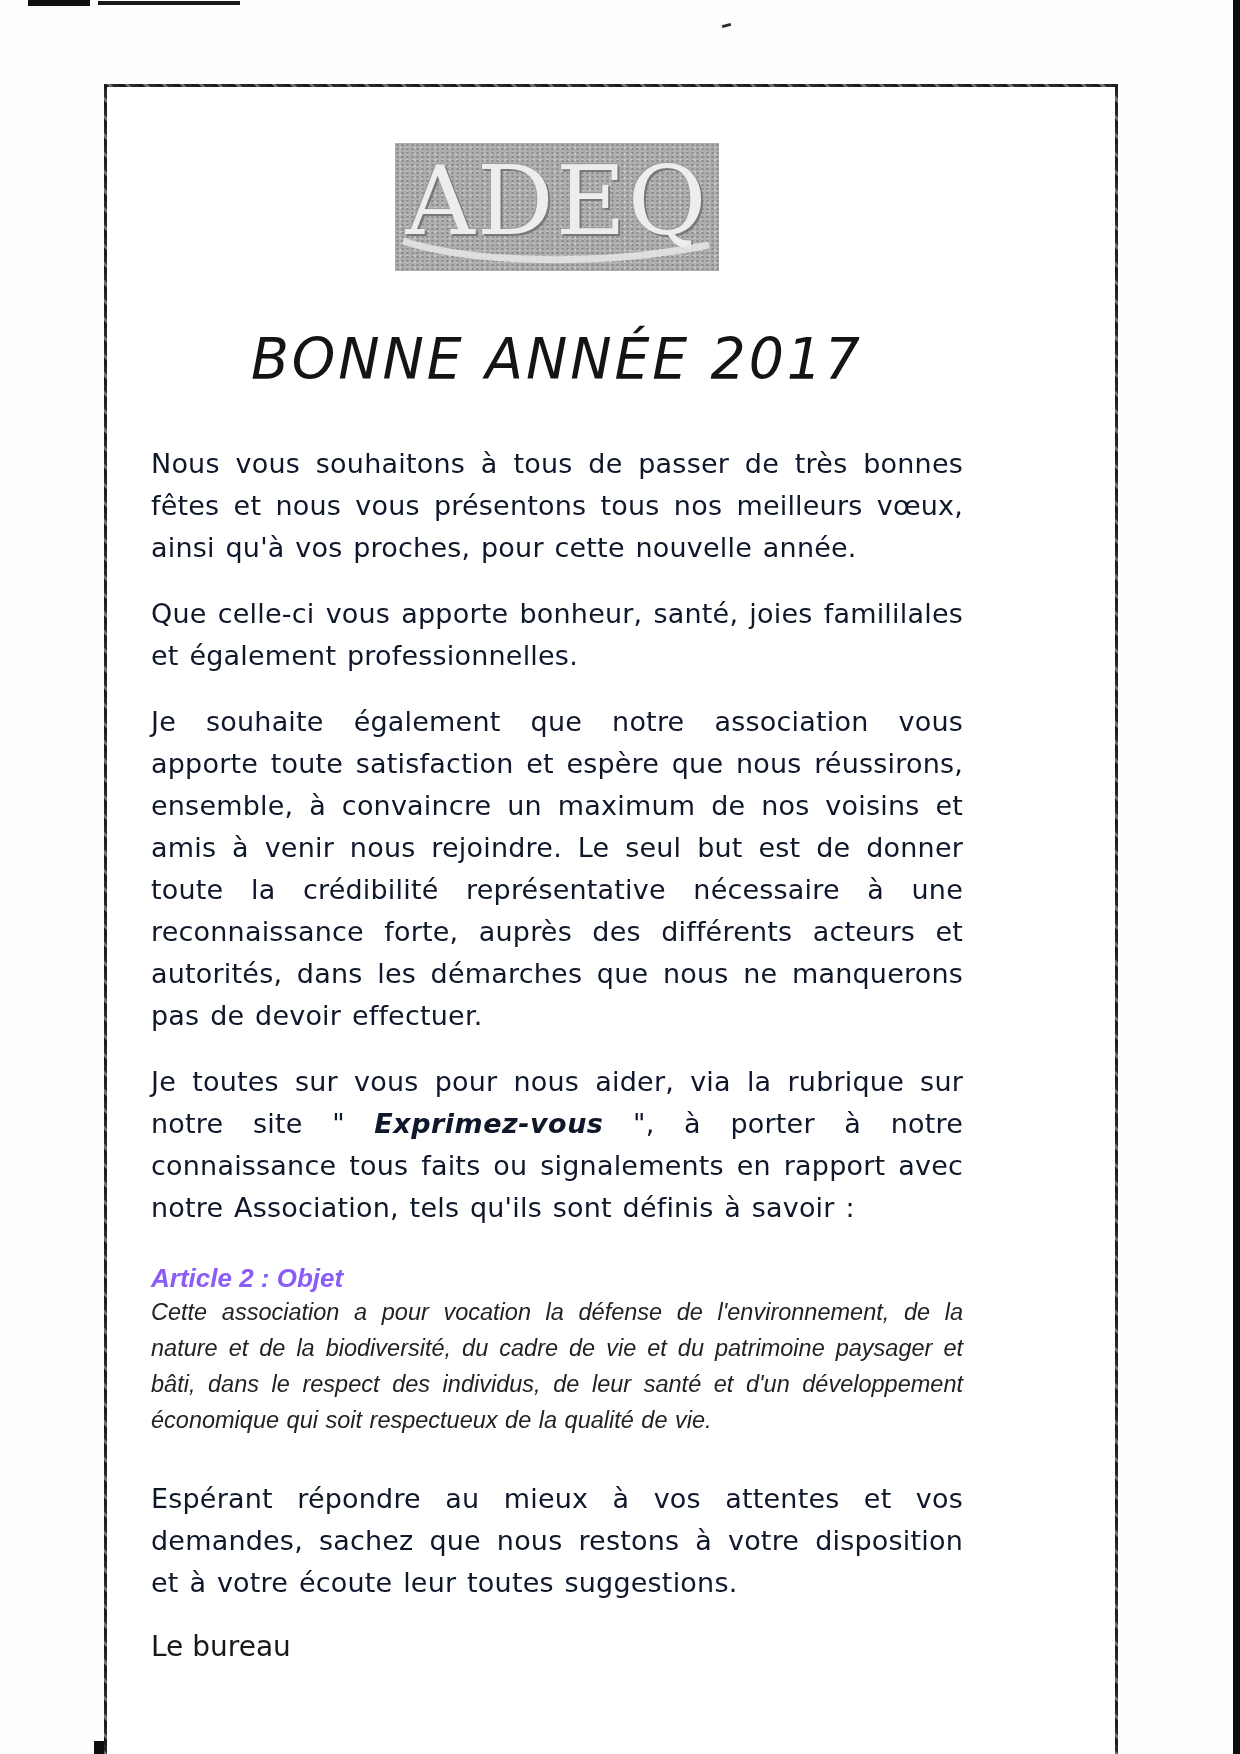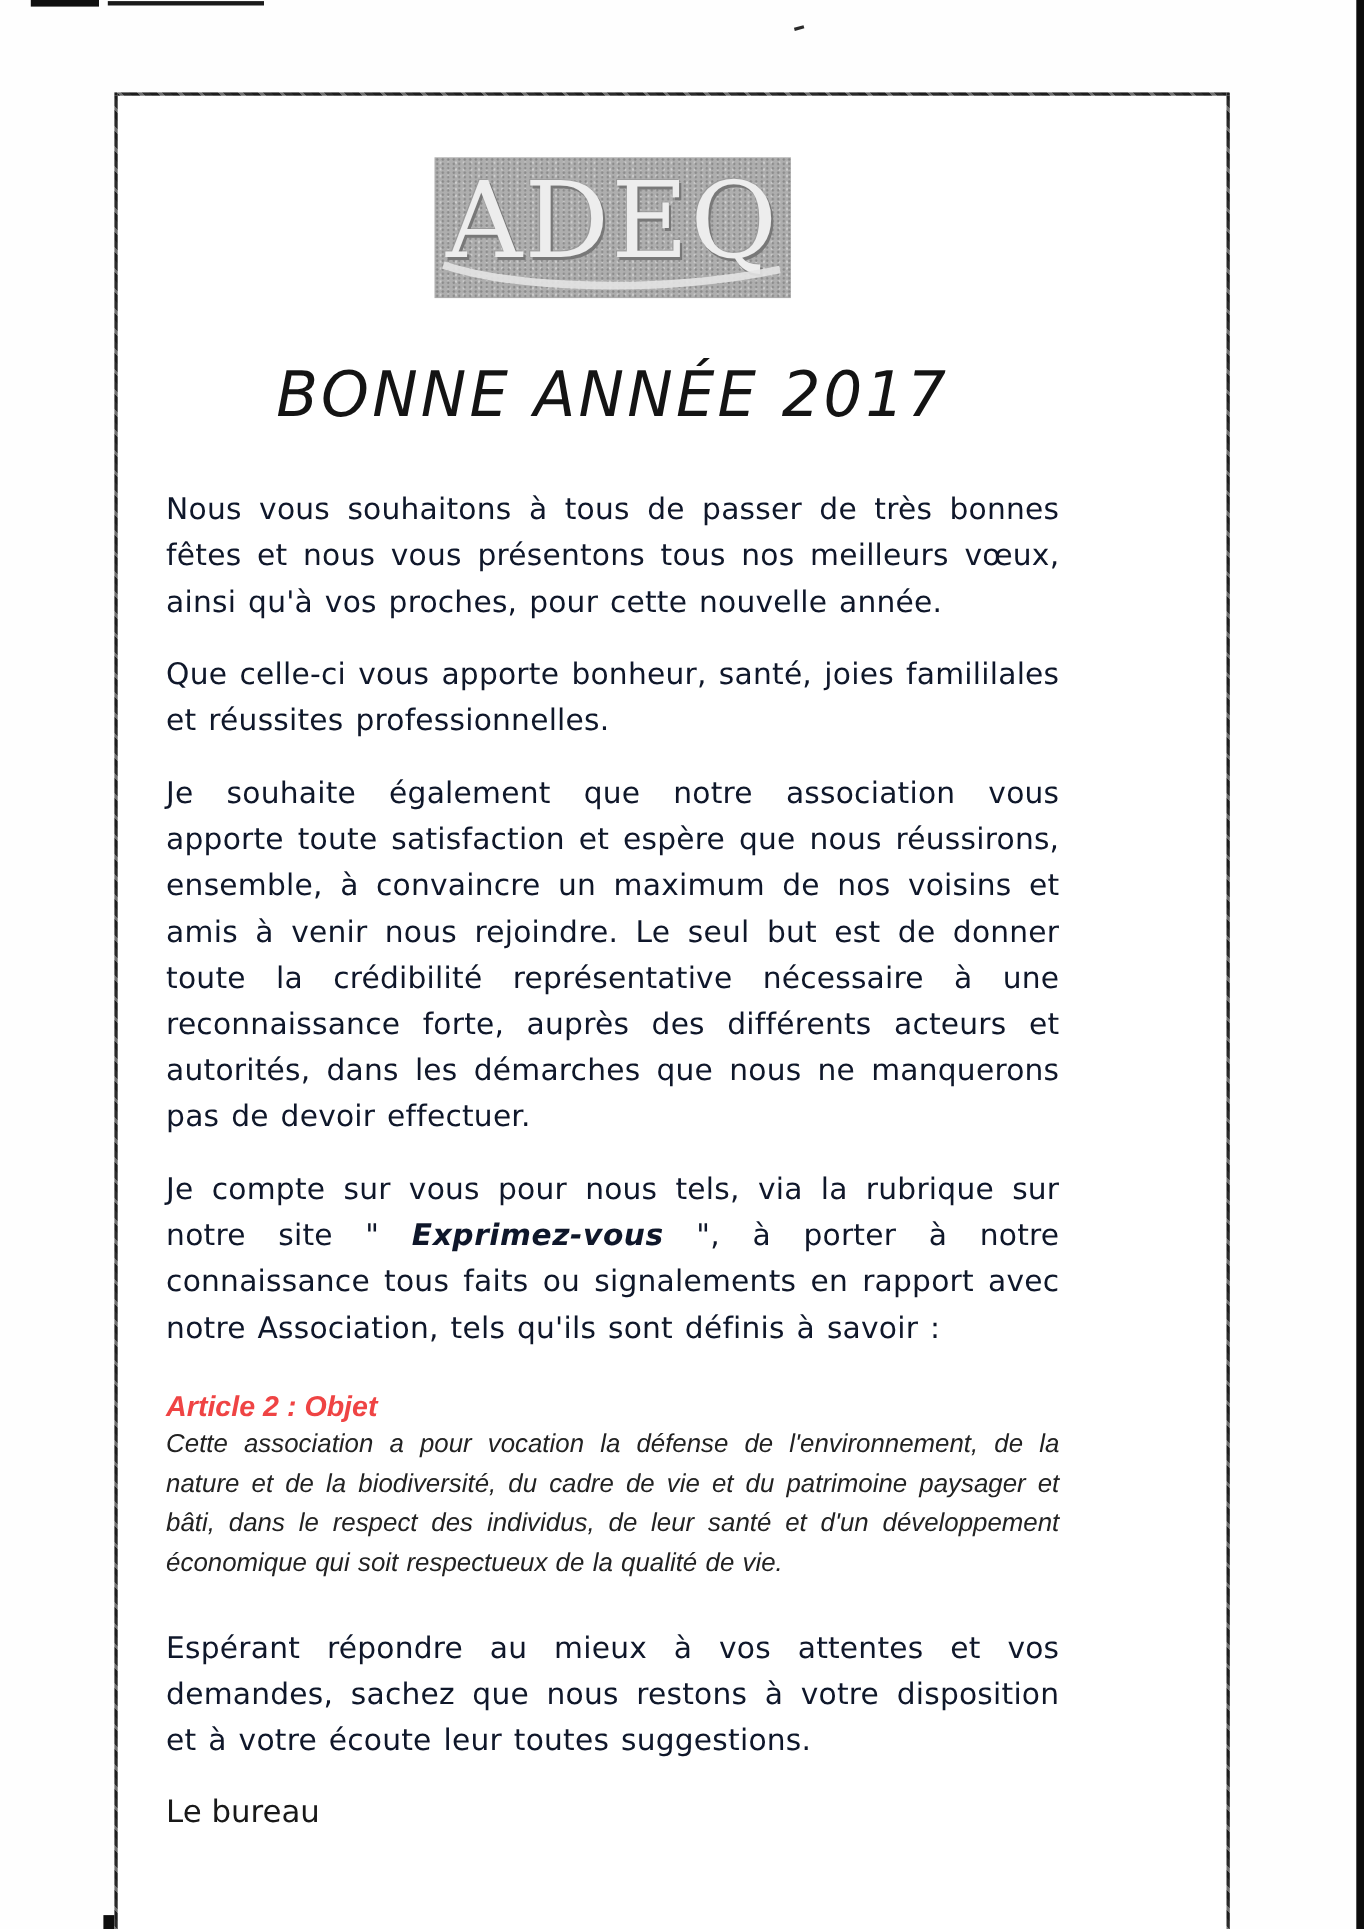--- a/index.html
+++ b/index.html
@@ -90,21 +90,21 @@
     letter-spacing:0.2px; word-spacing:2px;
   }
   .body-par.first { margin-top:0; }
   .emph { font-weight:bold; font-style:italic; letter-spacing:0.5px; }
 
   
   .article { margin-top:34px; }
   .article-heading {
     font-family:"Liberation Sans", sans-serif;
     font-weight:bold; font-style:italic;
-    font-size:26px; color:#ef4444;
+    font-size:26px; color:#8b5cf6;
   }
   .article-body {
     margin:0 0 0;
     font-family:Liberation Sans, sans-serif;
     font-style:italic;
     font-size:23.5px; line-height:36px;
     text-align:justify;
     color:#222222; word-spacing:1px;
   }
 
@@ -136,25 +136,25 @@
         <svg class="logo-swoosh" viewBox="0 0 312 36" preserveAspectRatio="none">
           <path d="M2 8 C 70 30, 200 34, 308 12" stroke="#e4e4e4" stroke-width="7" fill="none" opacity="0.9"></path>
         </svg>
       </div>
     </div>
 
     <div class="title">BONNE ANNÉE 2017</div>
 
     <p class="body-par first">Nous vous souhaitons à tous de passer de très bonnes fêtes et nous vous présentons tous nos meilleurs vœux, ainsi qu'à vos proches, pour cette nouvelle année.</p>
 
-    <p class="body-par">Que celle-ci vous apporte bonheur, santé, joies famililales et réussites professionnelles.</p>
+    <p class="body-par">Que celle-ci vous apporte bonheur, santé, joies famililales et également professionnelles.</p>
 
     <p class="body-par">Je souhaite également que notre association vous apporte toute satisfaction et espère que nous réussirons, ensemble, à convaincre un maximum de nos voisins et amis à venir nous rejoindre. Le seul but est de donner toute la crédibilité représentative nécessaire à une reconnaissance forte, auprès des différents acteurs et autorités, dans les démarches que nous ne manquerons pas de devoir effectuer.</p>
 
-    <p class="body-par"><span>Je compte sur vous pour nous tels, via la rubrique sur notre site " </span><span class="emph">Exprimez-vous</span><span> ", à porter à notre connaissance tous faits ou signalements en rapport avec notre Association, tels qu'ils sont définis à savoir :</span></p>
+    <p class="body-par"><span>Je toutes sur vous pour nous aider, via la rubrique sur notre site " </span><span class="emph">Exprimez-vous</span><span> ", à porter à notre connaissance tous faits ou signalements en rapport avec notre Association, tels qu'ils sont définis à savoir :</span></p>
 
     <div class="article">
       <div class="article-heading">Article 2 : Objet</div>
       <p class="article-body">Cette association a pour vocation la défense de l'environnement, de la nature et de la biodiversité, du cadre de vie et du patrimoine paysager et bâti, dans le respect des individus, de leur santé et d'un développement économique qui soit respectueux de la qualité de vie.</p>
     </div>
 
     <p class="body-par closing">Espérant répondre au mieux à vos attentes et vos demandes, sachez que nous restons à votre disposition et à votre écoute leur toutes suggestions.</p>
 
     <div class="signature">Le bureau</div>
   </div>

